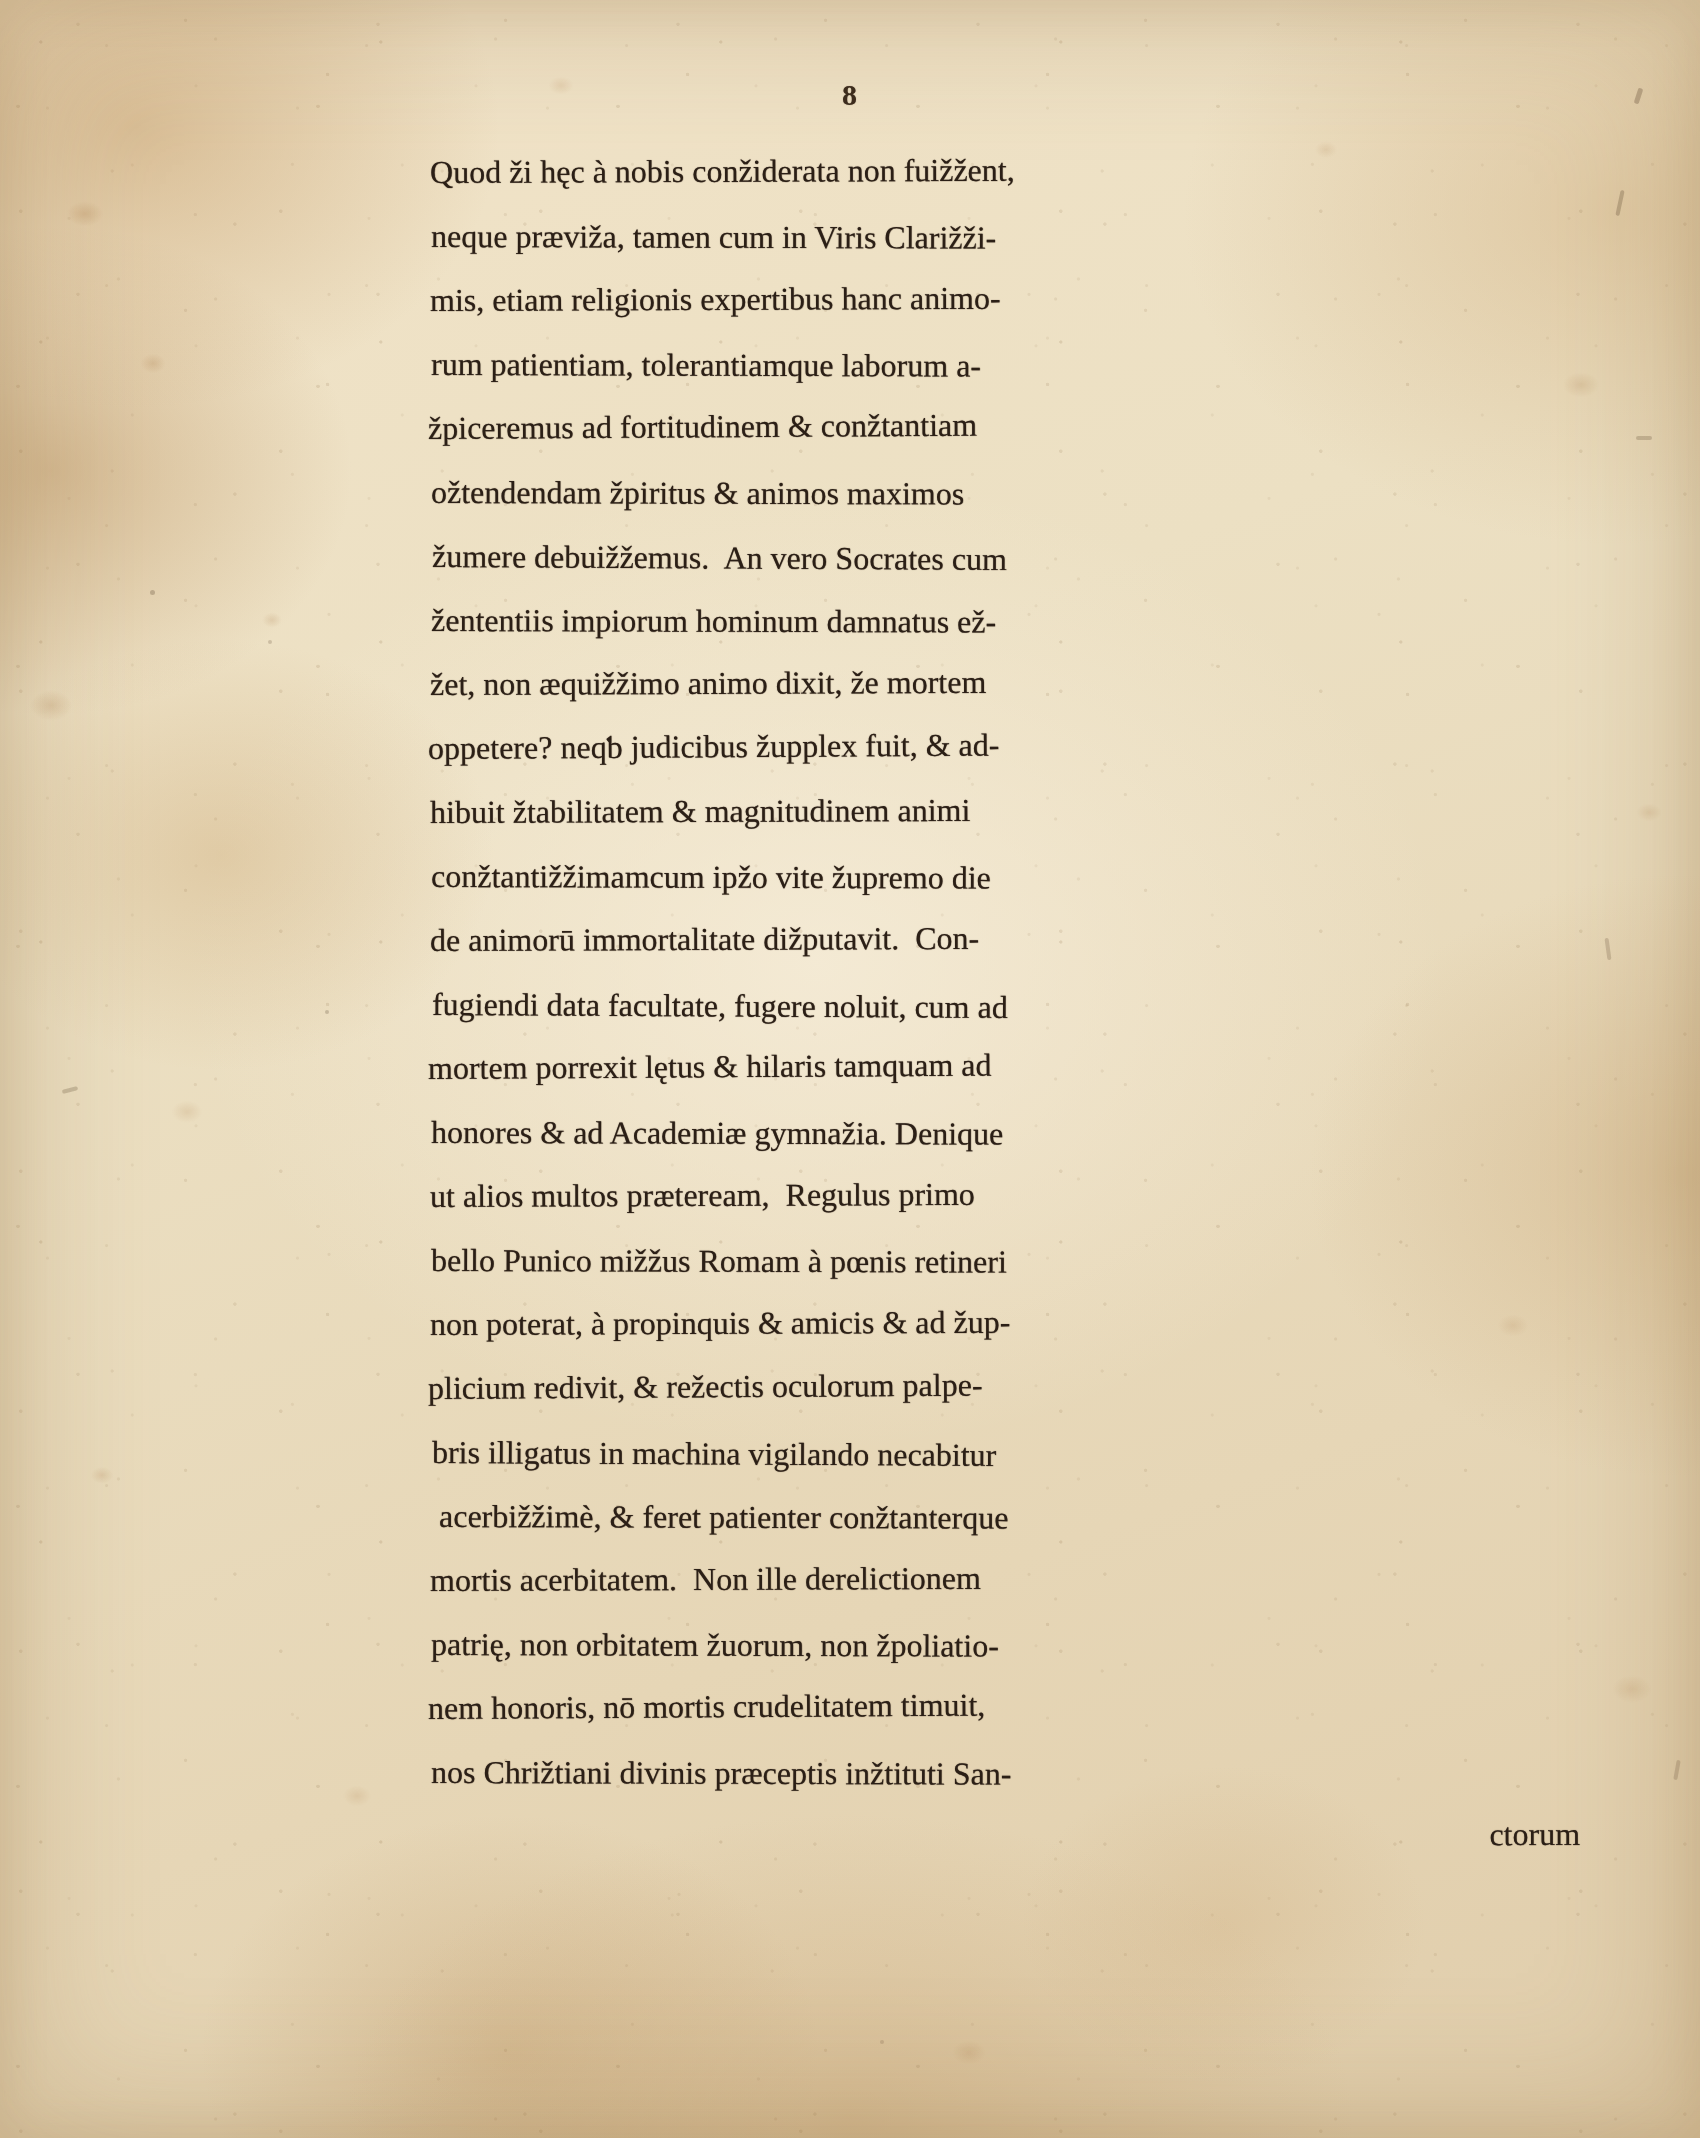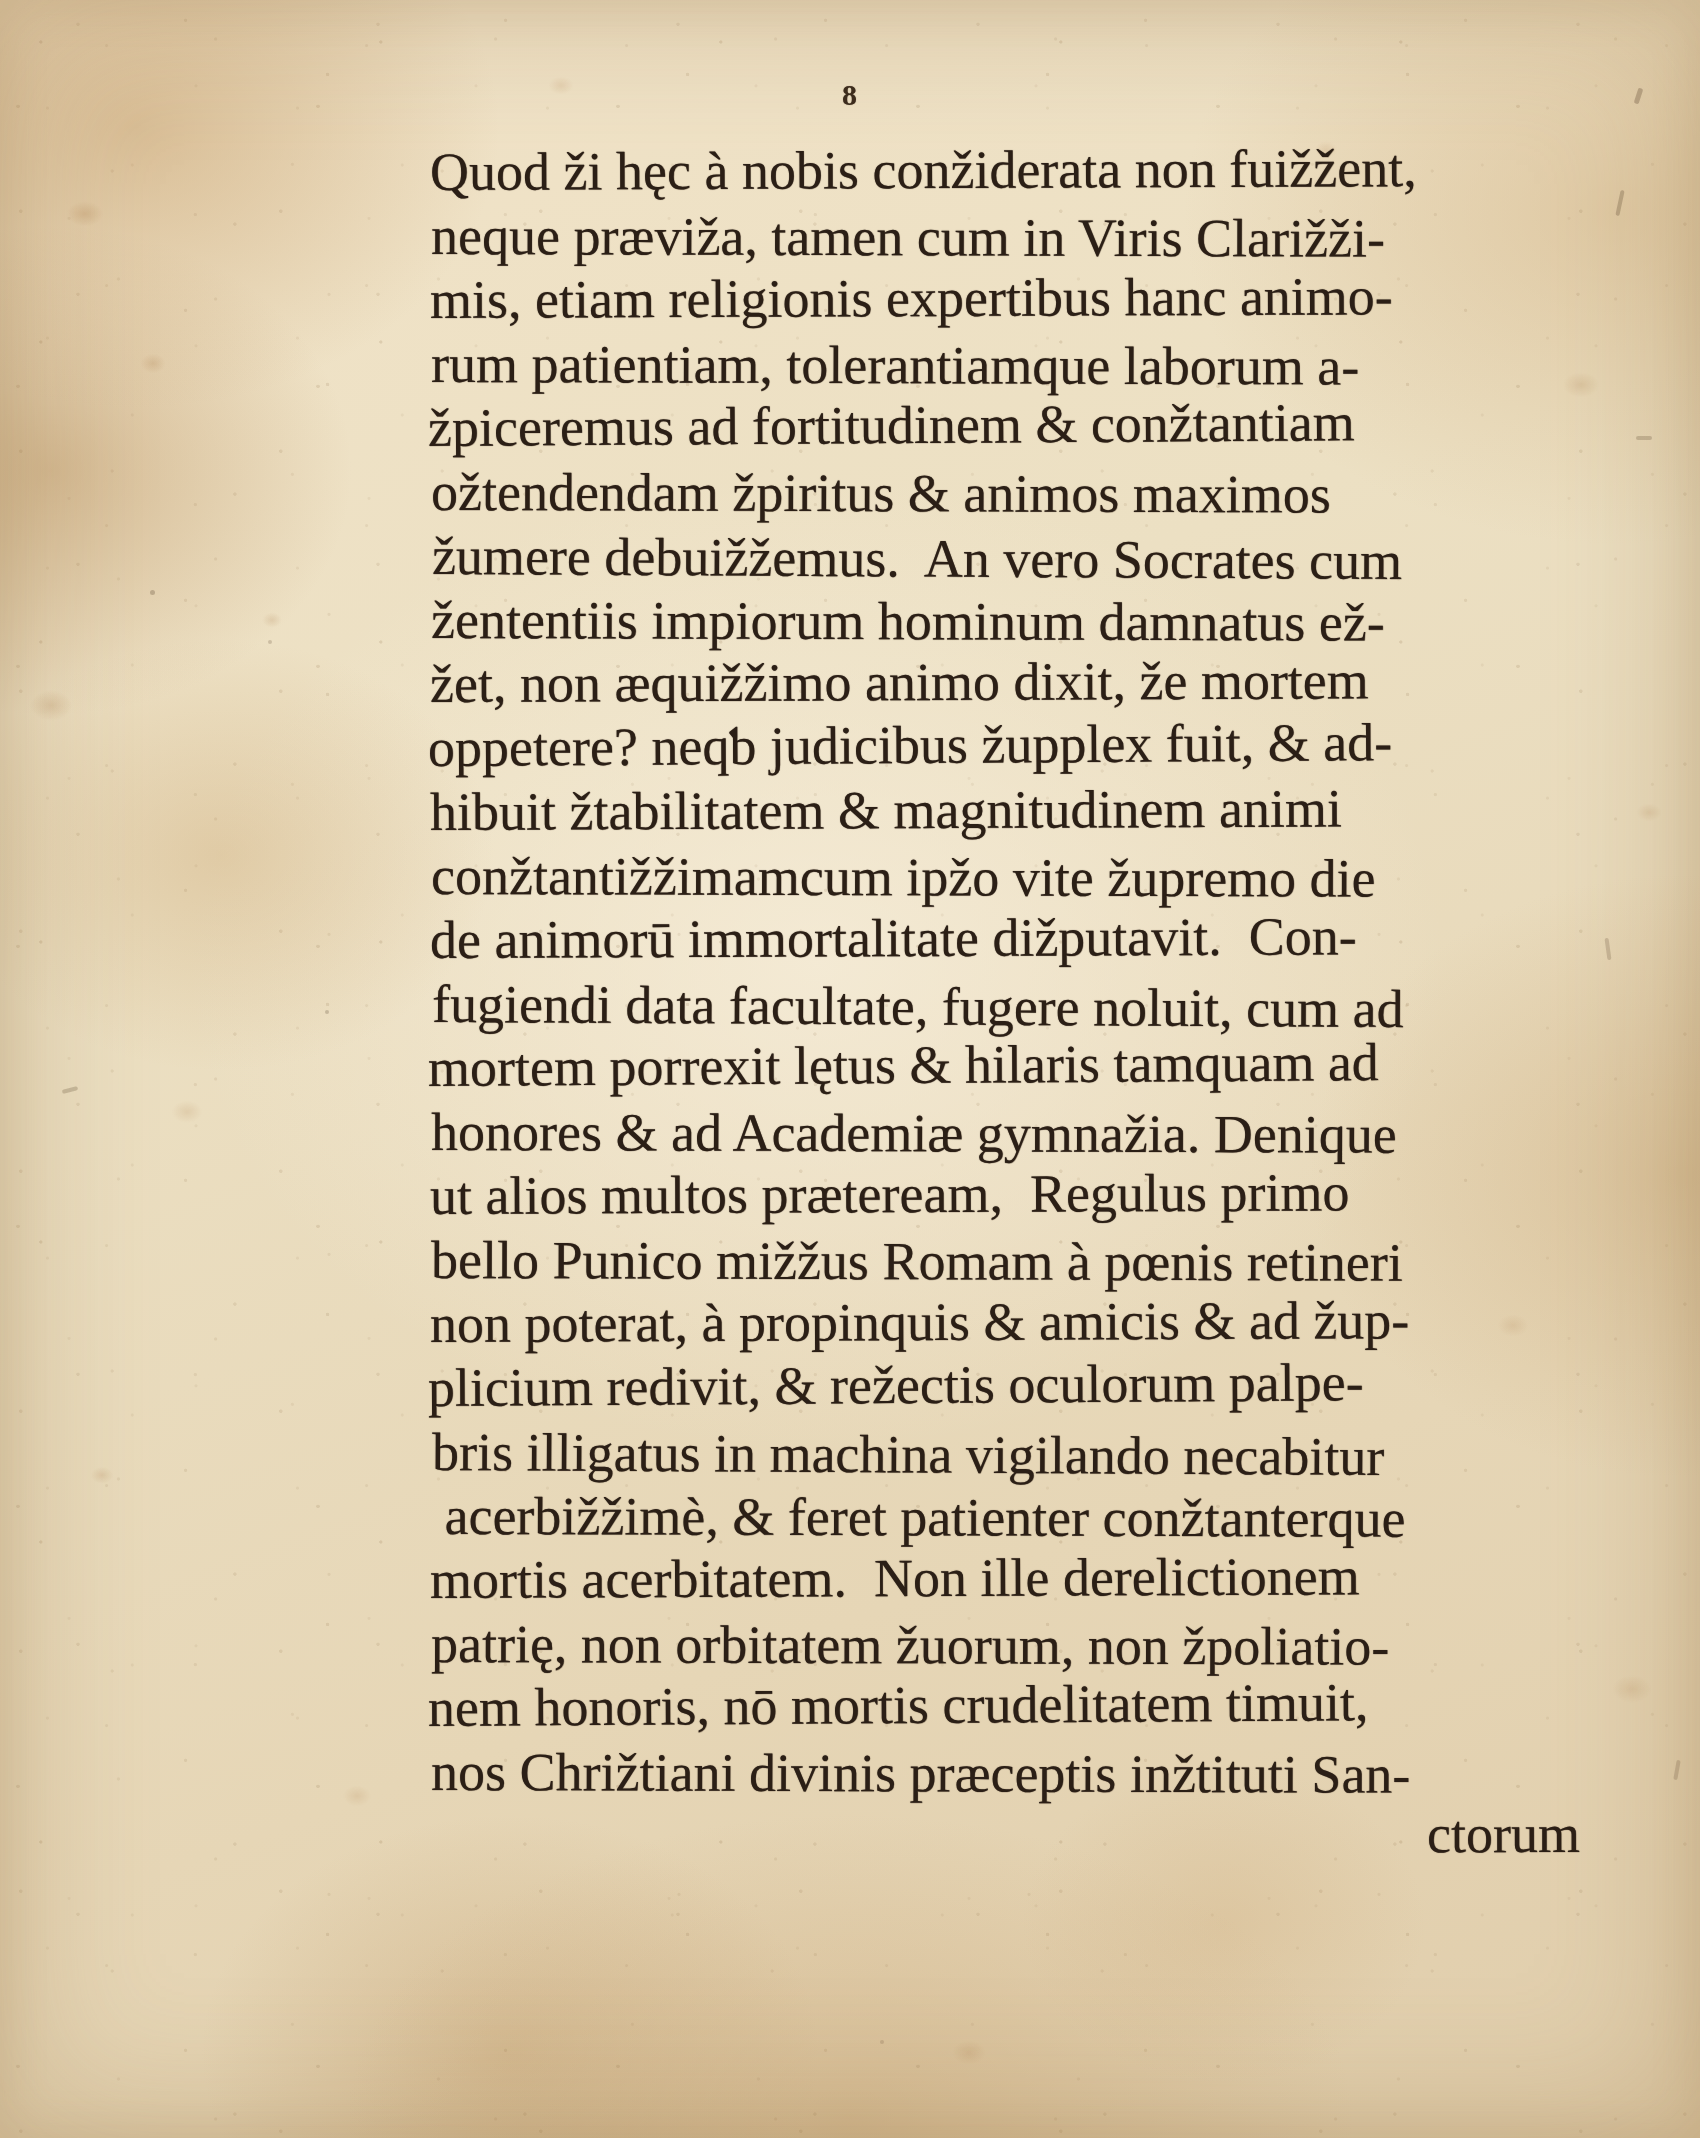--- a/index.html
+++ b/index.html
@@ -104,21 +104,21 @@
     color: #3a2a1c;
     letter-spacing: 1px;
     text-shadow: 0 0 1px rgba(58,42,28,0.5);
   }
   #body-text {
     position: absolute;
     left: 430px;
     top: 140px;
     width: 1150px;
     font-family: "Liberation Serif", "DejaVu Serif", serif;
-    font-size: 54px;
+    font-size: 32px;
     line-height: 64px;
     color: #2b1f16;
     text-align: justify;
     -webkit-font-smoothing: antialiased;
     text-shadow: 0 0 1.1px rgba(43,31,22,0.55), 0.4px 0.3px 0.6px rgba(70,50,32,0.30);
   }
   #body-text .ln {
     display: block;
     white-space: pre;
     transform-origin: left center;

